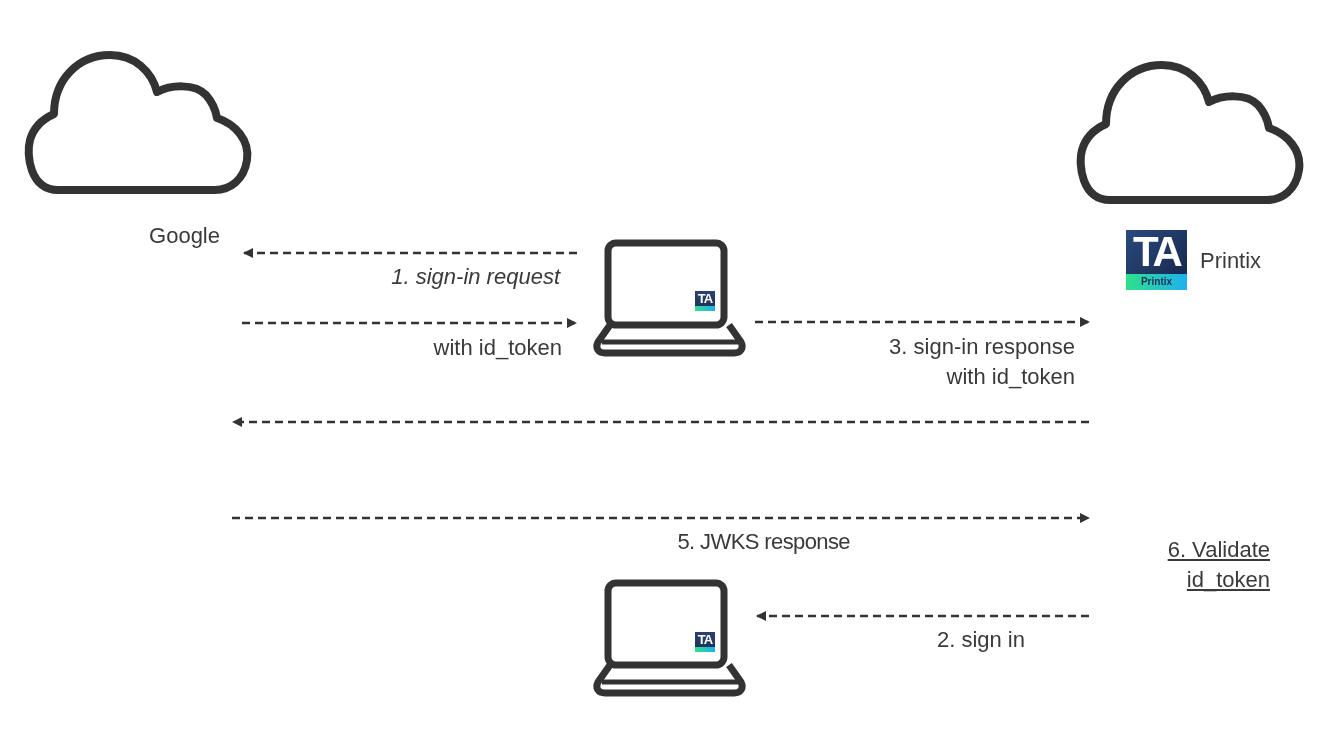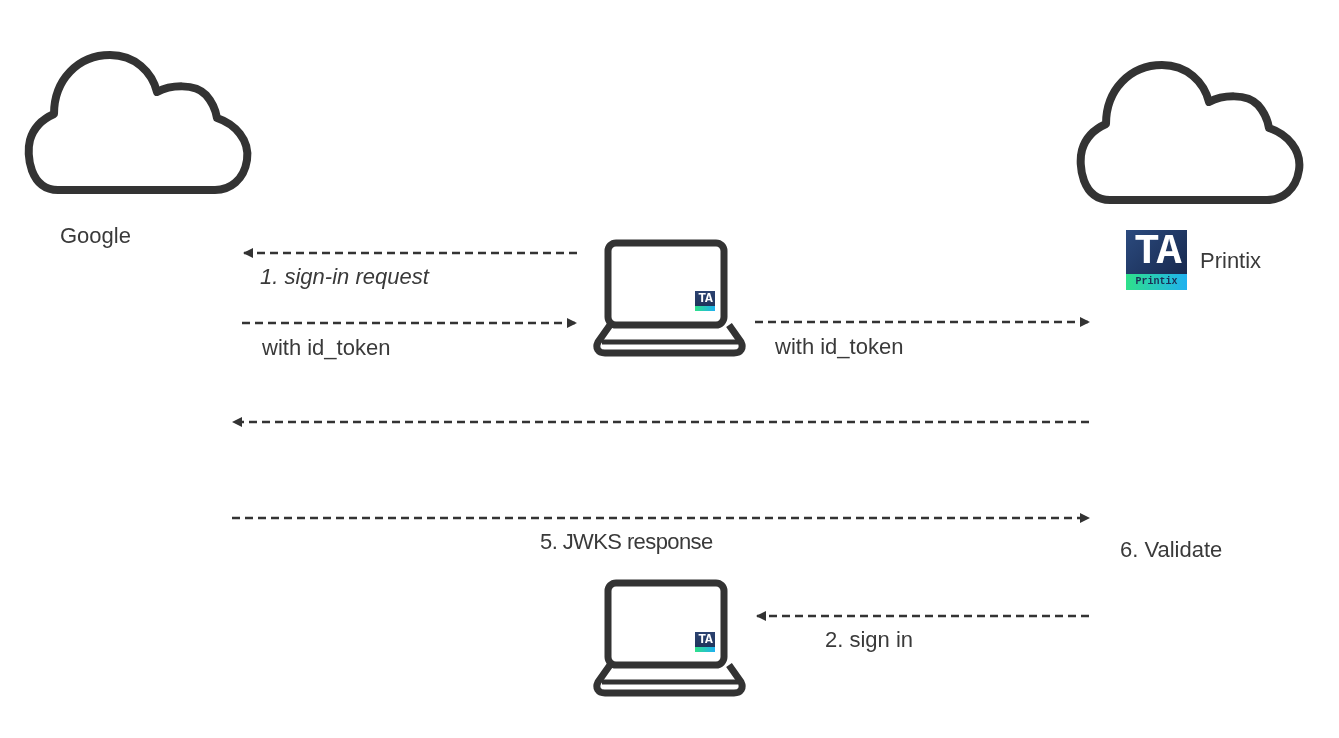--- a/index.html
+++ b/index.html
@@ -1,20 +1,20 @@
 <!DOCTYPE html>
 <html><head>
 <meta charset="utf-8">
 <style>
   html,body{margin:0;padding:0;background:#ffffff;}
   body{width:1339px;height:738px;position:relative;overflow:hidden;font-family:"Liberation Sans",sans-serif;color:#333333;}
-  .lbl{position:absolute;font-size:22px;line-height:30px;text-align:left;white-space:nowrap;color:#3a3a3a;}
+  .lbl{position:absolute;font-size:22px;line-height:30px;text-align:right;white-space:nowrap;color:#3a3a3a;}
   .narrow{letter-spacing:-0.6px;}
   svg.abs{position:absolute;left:0;top:0;}
-  .ta{position:absolute;font-family:Liberation Mono, monospace;}
+  .ta{position:absolute;}
 </style>
 </head>
 <body>
 
 <svg class="abs" width="1339" height="738">
   <defs>
     <marker id="ah" markerWidth="10" markerHeight="10" refX="9" refY="5" orient="auto" markerUnits="userSpaceOnUse">
       <path d="M0,0 L10,5 L0,10 z" fill="#333333"></path>
     </marker>
   </defs>
@@ -66,25 +66,27 @@
 </div>
 <div class="lbl" style="left:1200px;top:246px;text-align:left;">Printix</div>
 
 <div class="lbl" style="left:260px;top:262px;width:300px;font-style:italic;">
   <div>1. sign-in request</div>
 </div>
 <div class="lbl" style="left:262px;top:333px;width:300px;">
   <div>with id_token</div>
 </div>
 <div class="lbl" style="left:775px;top:332px;width:300px;">
+  <div>3. sign-in response</div>
   <div>with id_token</div>
 </div>
 <div class="lbl narrow" style="left:510px;top:432px;width:310px;">
 </div>
 <div class="lbl narrow" style="left:540px;top:527px;width:310px;">
   <div>5. JWKS response</div>
 </div>
-<div class="lbl" style="left:1120px;top:535px;width:150px;">
+<div class="lbl" style="left:1120px;top:535px;width:150px;text-decoration:underline;">
   <div>6. Validate</div>
+  <div>id_token</div>
 </div>
 <div class="lbl" style="left:825px;top:625px;width:200px;">
   <div>2. sign in</div>
 </div>
 
 </body></html>

